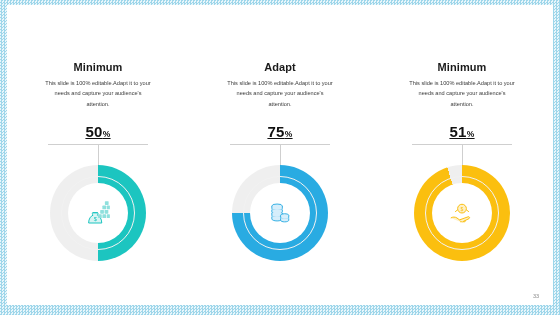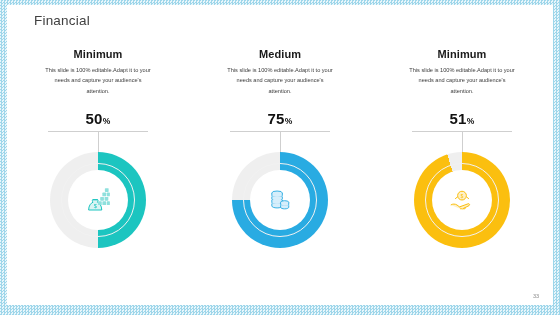--- a/index.html
+++ b/index.html
@@ -33,21 +33,21 @@
     left:27px;top:8px;
     font-size:13.5px;
     color:#404040;
     letter-spacing:.2px;
     font-weight:400;
   }
 
   
   .columns{
     position:absolute;
-    left:0;top:43px;right:0;
+    left:0;top:56px;right:0;
     display:flex;
     justify-content:space-around;
     align-items:flex-start;
   }
   .col{
     width:165px;
     display:flex;
     flex-direction:column;
     align-items:center;
   }
@@ -68,20 +68,21 @@
     margin:0;
   }
 
   .pct{
     margin-top:15px;
     font-size:15px;
     font-weight:bold;
     color:#111111;
     line-height:1;
     letter-spacing:.3px;
+    text-decoration:underline;
   }
   .pct .sign{
     font-size:8.5px;
     font-weight:bold;
     vertical-align:baseline;
   }
 
   
   .connector{
     position:relative;
@@ -144,21 +145,20 @@
     font-size:5.5px;
     color:#8a8a8a;
   }
 </style>
 </head>
 <body>
 
 <div class="slide">
   <div class="slide-inner">
 
-    <div class="page-title">Financial</div>
 
     <div class="columns">
 
       <div class="col">
         <div class="col-title">Minimum</div>
         <div class="col-desc">This slide is 100% editable.Adapt it to your needs and capture your audience's attention.</div>
 
         <div class="pct">
           <span>50</span><span class="sign">%</span>
         </div>
@@ -190,21 +190,21 @@
                   <rect x="38" y="12" width="5" height="6" rx="1"></rect>
                   <rect x="35" y="5" width="6" height="6" rx="1"></rect>
                 </g>
               </svg>
             </div>
           </div>
         </div>
       </div>
 
       <div class="col">
-        <div class="col-title">Medium</div>
+        <div class="col-title">Adapt</div>
         <div class="col-desc">This slide is 100% editable.Adapt it to your needs and capture your audience's attention.</div>
 
         <div class="pct">
           <span>75</span><span class="sign">%</span>
         </div>
 
         <div class="connector">
           <div class="hline"></div>
           <div class="vline"></div>
         </div>

